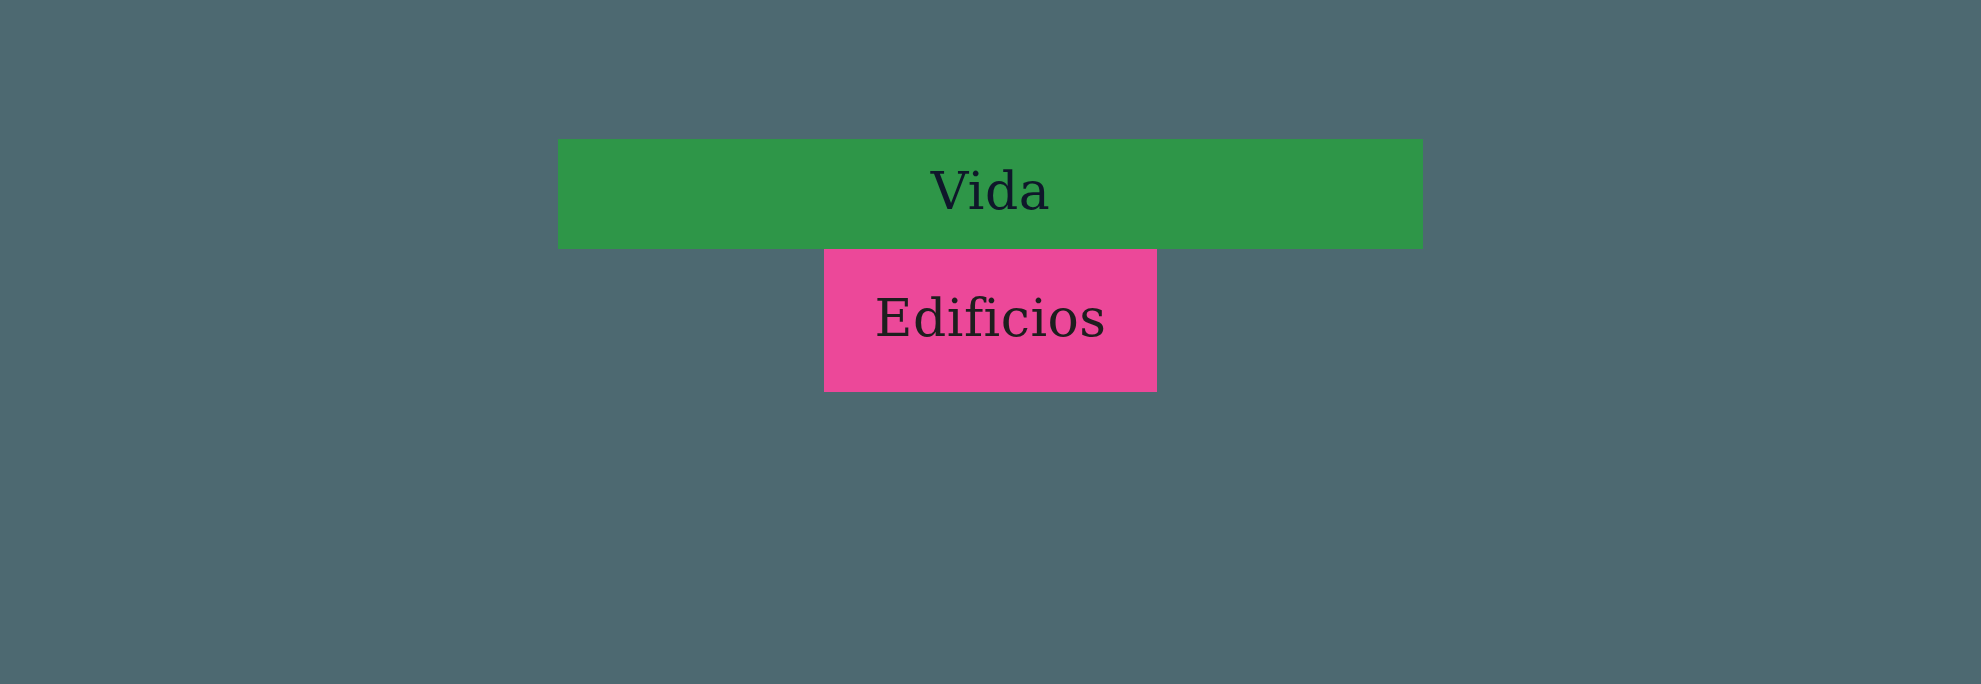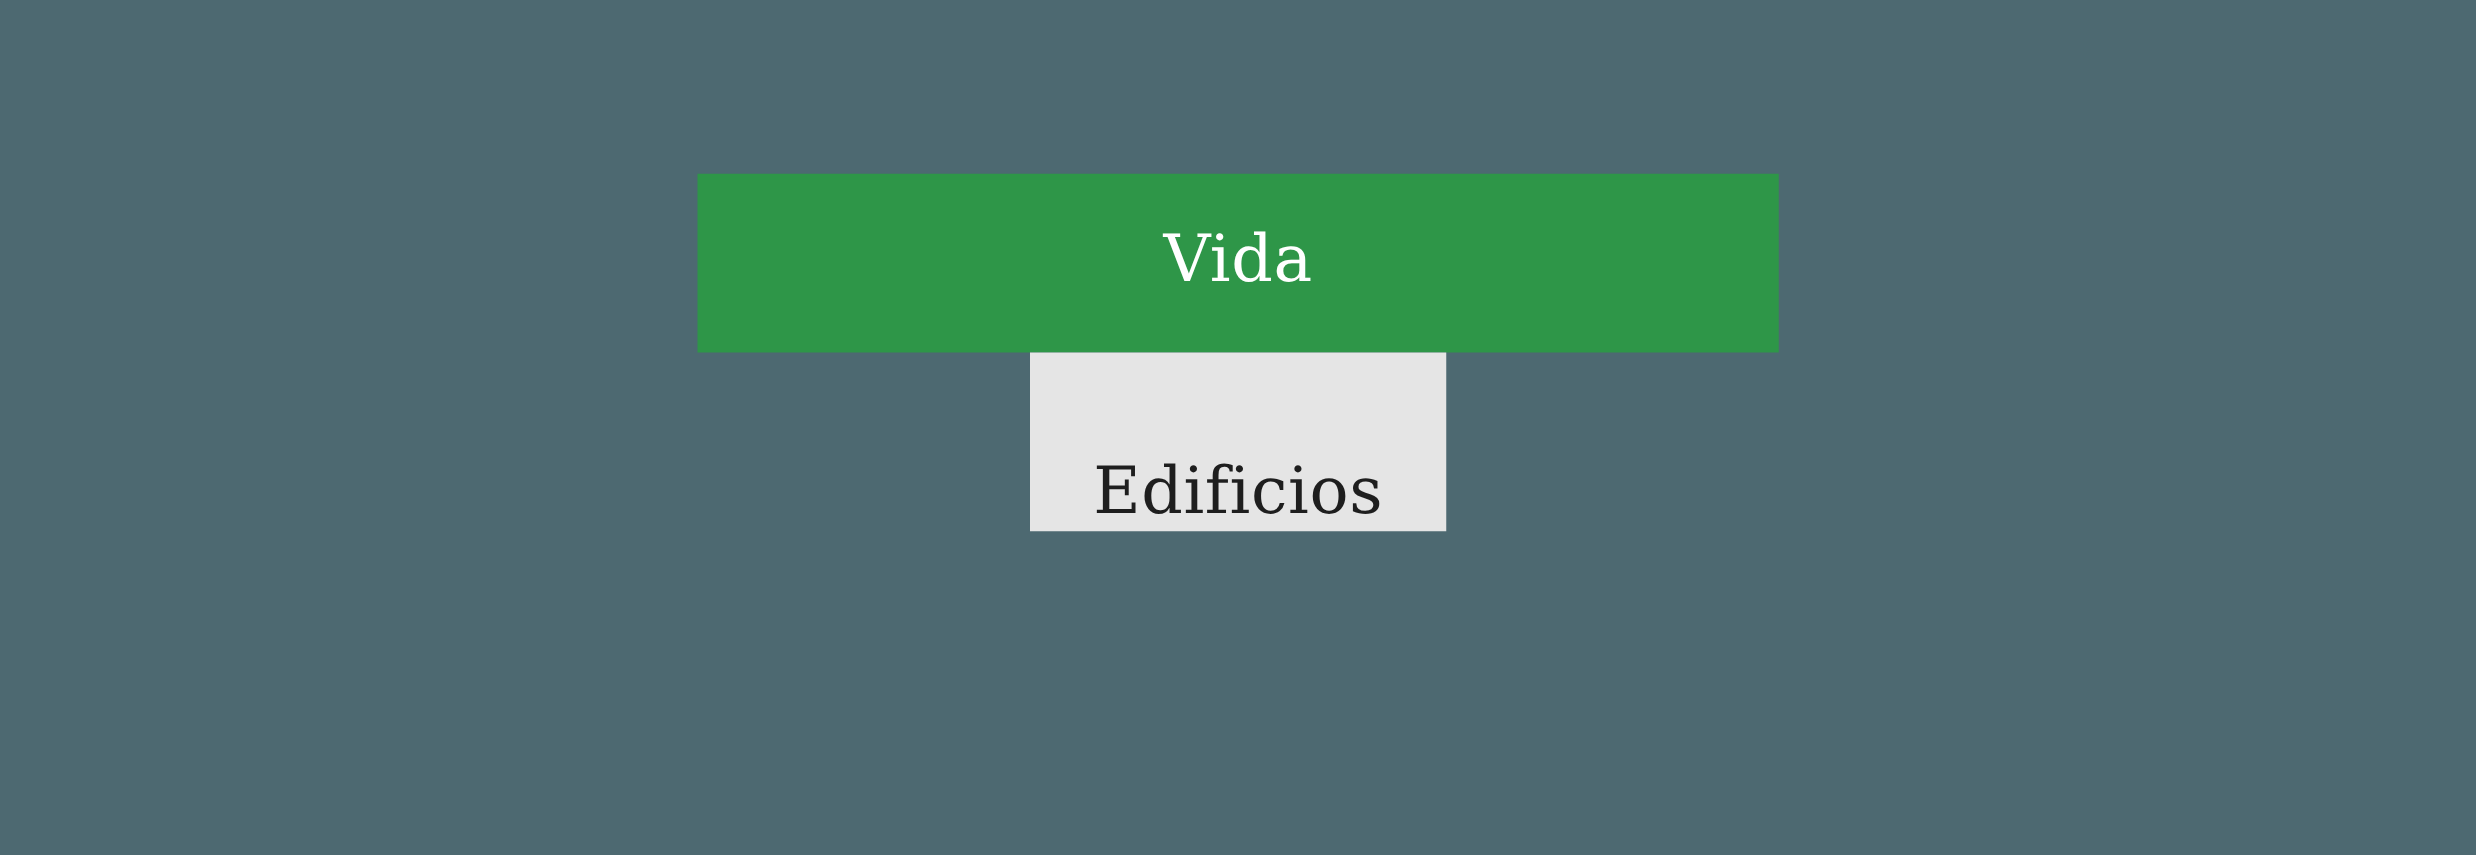--- a/index.html
+++ b/index.html
@@ -38,23 +38,23 @@
     white-space: nowrap;
     padding-bottom: 6px; 
   }
 </style>
 </head>
 <body style="background: rgb(77, 105, 113);">
 
 <div class="screen" style="background: rgb(77, 105, 113); width: 1981px; height: 684px;">
   <div class="funnel" style="top: 139px;">
 
-    <div class="seg" style="width: 865px; height: 143px; background: rgb(46, 150, 72); color: #ffffff;">
+    <div class="seg" style="width: 865px; height: 110px; background: rgb(46, 150, 72); color: #0f172a;">
       <span class="seg-label">Vida</span>
     </div>
 
 
-    <div class="seg" style="width: 333px; height: 143px; background: #e5e5e5; color: rgb(30, 30, 30); align-items: flex-end;">
+    <div class="seg" style="width: 333px; height: 143px; background: #ec4899; color: rgb(30, 30, 30);">
       <span class="seg-label">Edificios</span>
     </div>
 
   </div>
 </div>
 
 </body></html>

